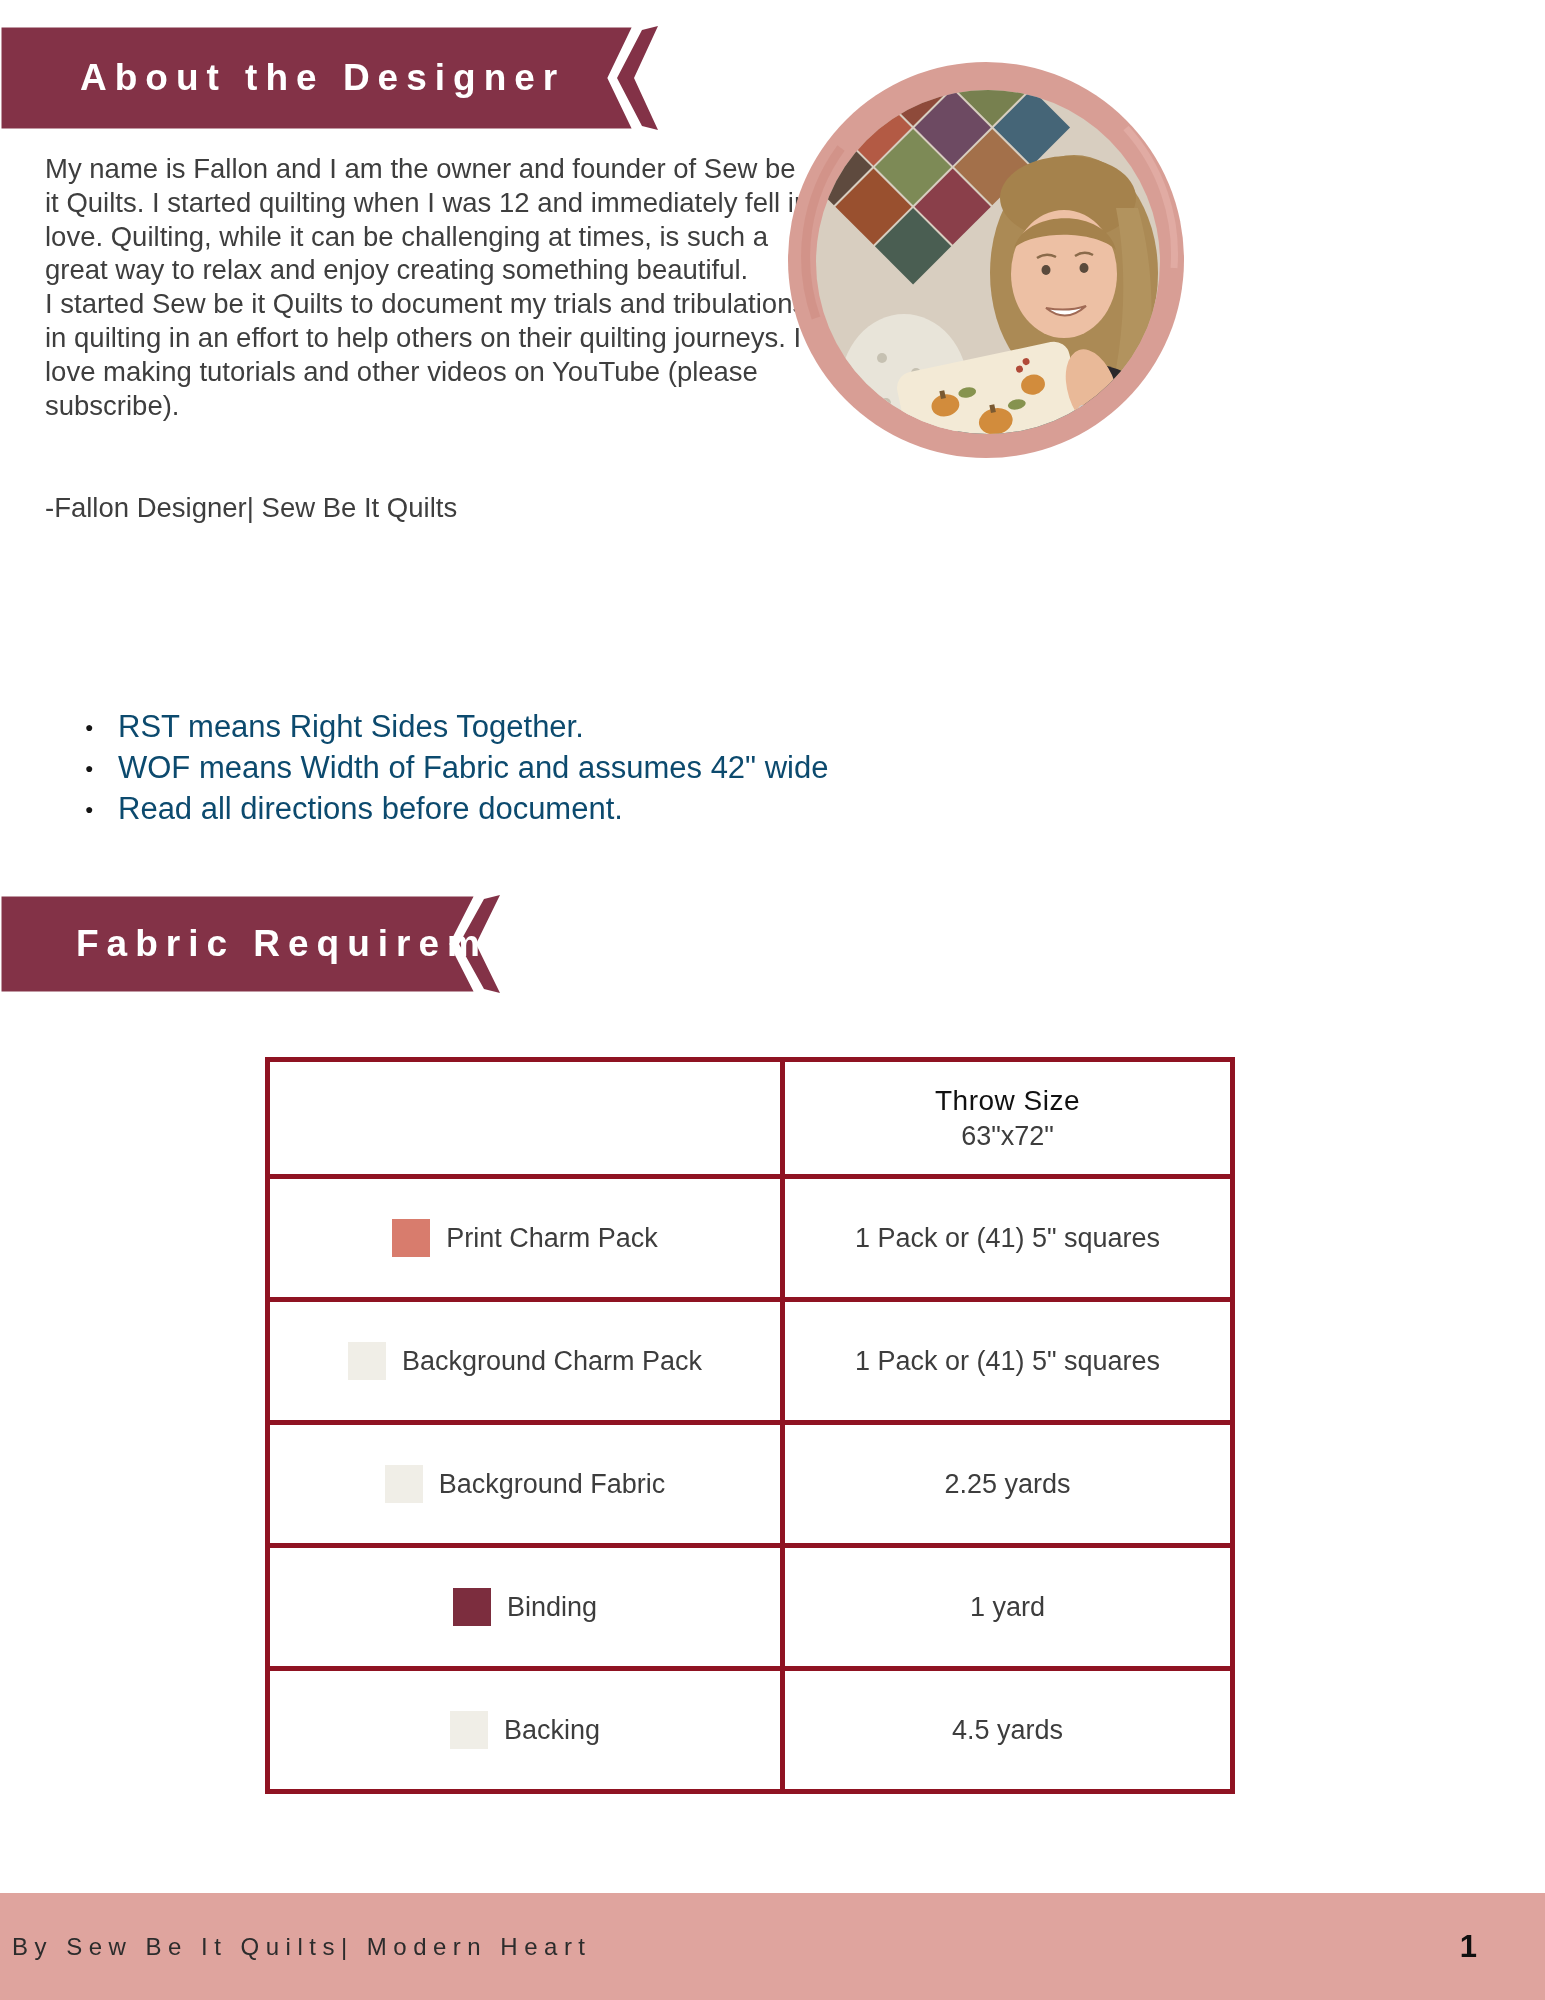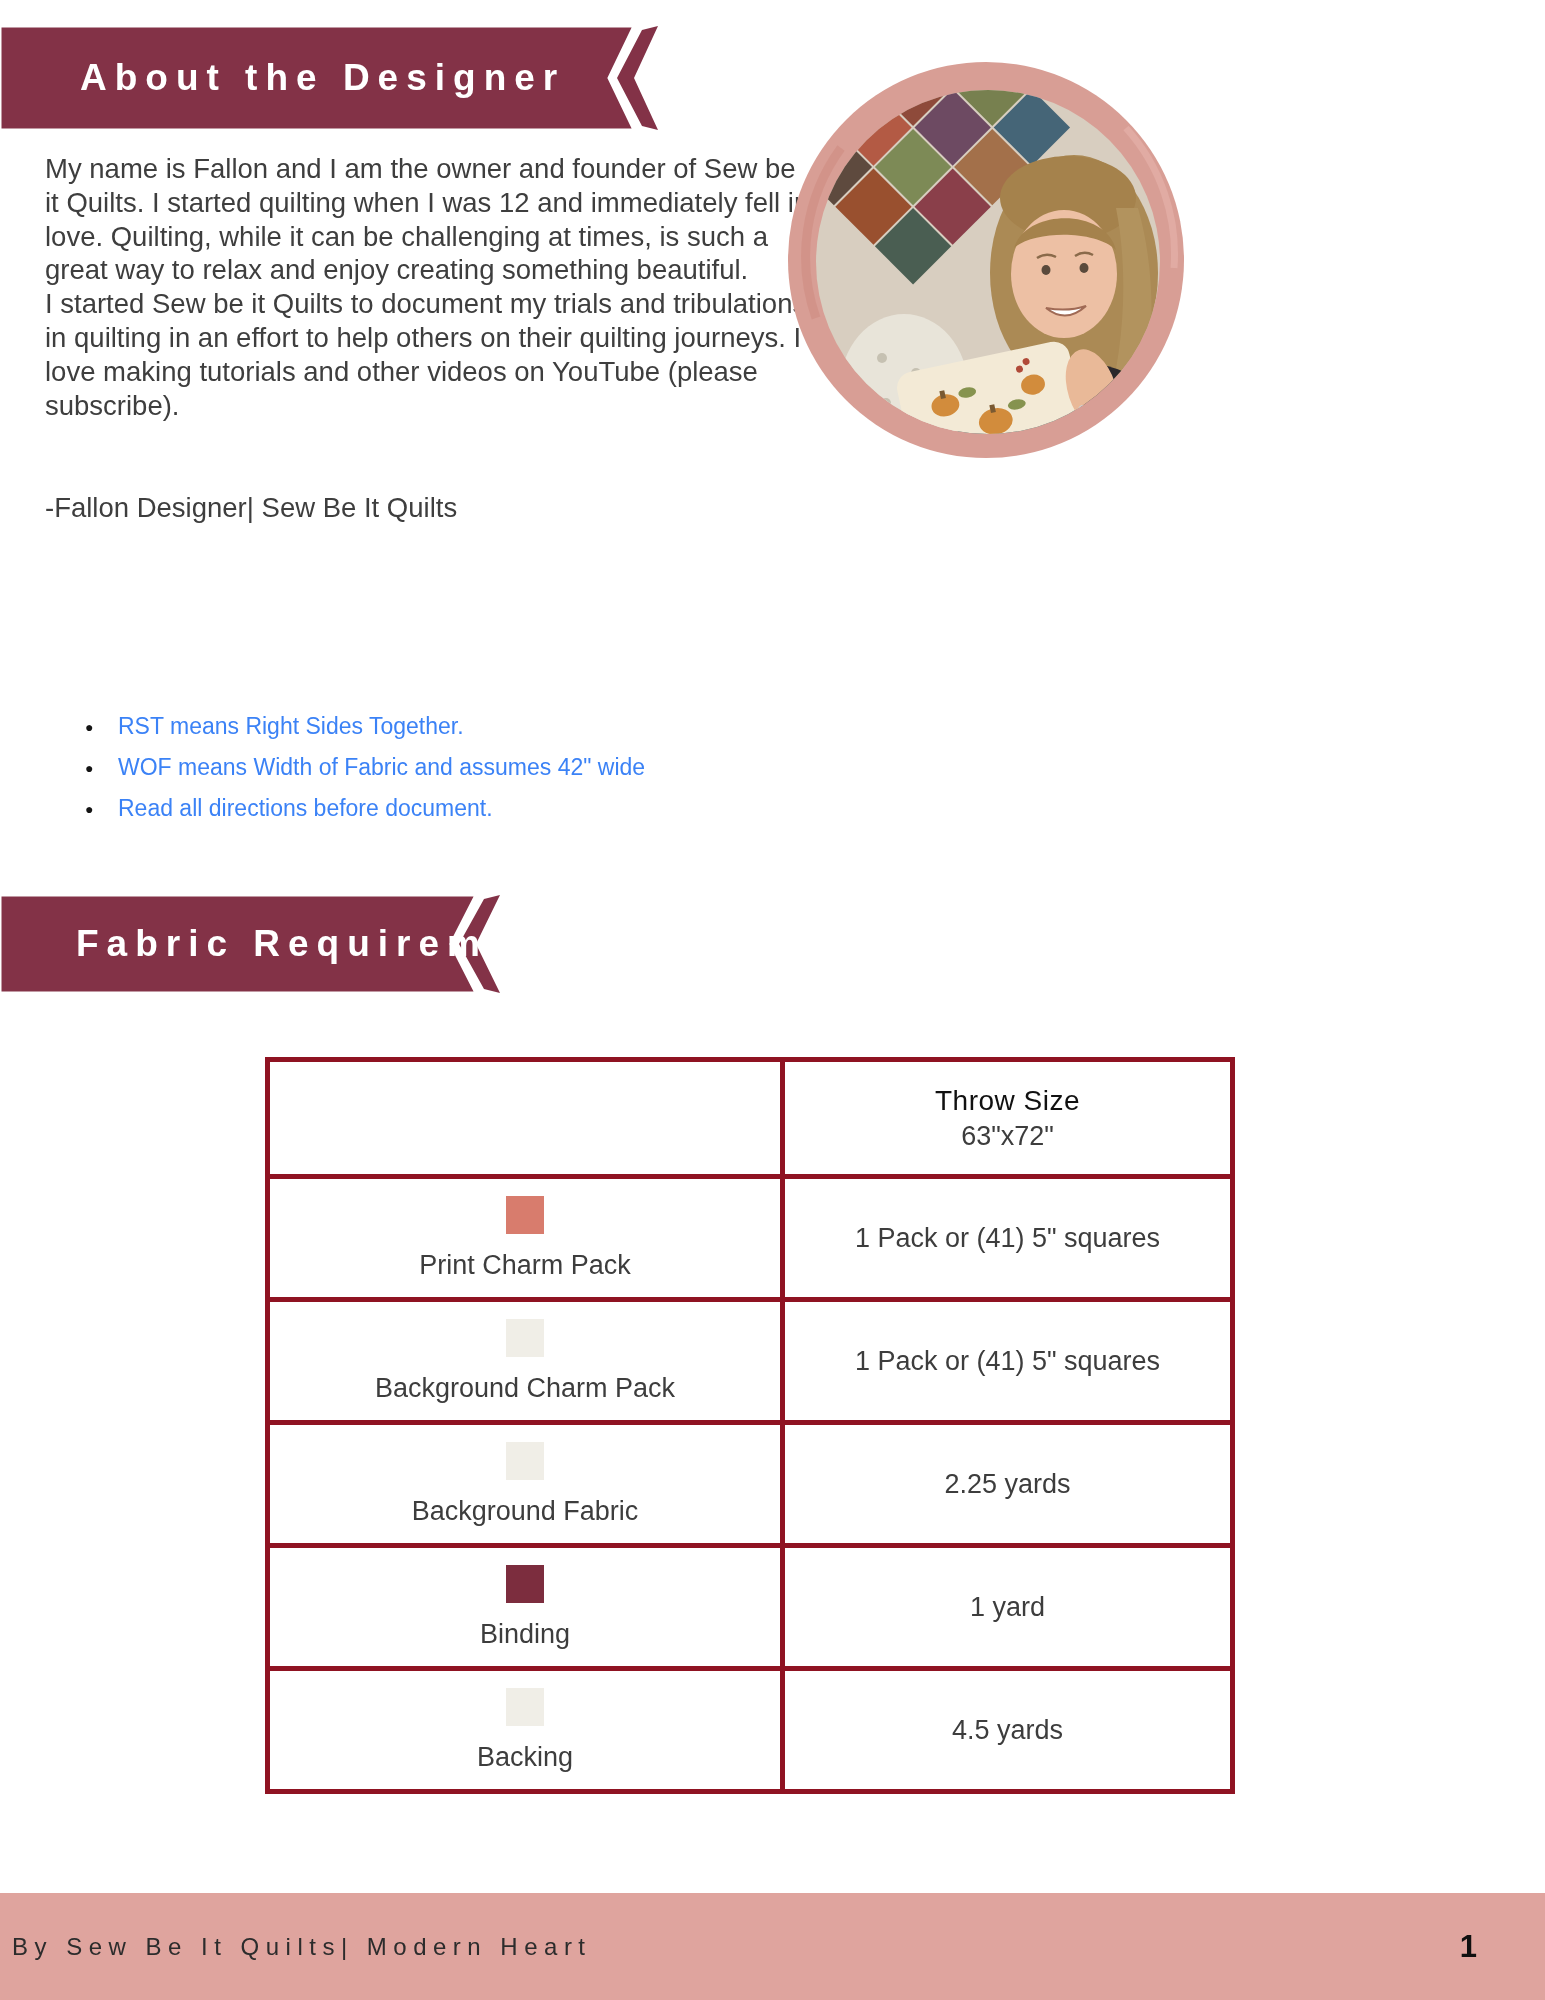--- a/index.html
+++ b/index.html
@@ -26,40 +26,40 @@
     font-size:27.5px;line-height:33.8px;font-weight:300;color:#3e3e3e;
   }
   .about-text p{margin:0;}
   .signature{
     position:absolute;left:45px;top:492px;font-size:27.5px;font-weight:300;color:#3e3e3e;
   }
   .photo-wrap{position:absolute;left:786px;top:58px;width:400px;height:400px;}
   
   .bullets{position:absolute;left:85px;top:706px;margin:0;padding:0;list-style:none;}
   .bullets li{
-    position:relative;padding-left:33px;font-size:23px;line-height:41px;
-    font-weight:300;color:#3b82f6;
+    position:relative;padding-left:33px;font-size:31px;line-height:41px;
+    font-weight:300;color:#0c4a6e;
   }
   .bullets li::before{
     content:"●";position:absolute;left:0;top:1px;font-size:14px;line-height:41px;color:#141414;
   }
   
   .fabric-table{
     position:absolute;left:265px;top:1057px;
     display:grid;grid-template-columns:510px 445px;grid-template-rows:112px repeat(5,118px);
     gap:5px;padding:5px;background:var(--table-border,#8f1322);
   }
   .cell{
     background:#ffffff;display:flex;align-items:center;justify-content:center;
     font-size:27px;font-weight:300;color:#3d3d3d;text-align:center;
   }
   .cell.header-cell{flex-direction:column;gap:4px;}
   .throw-title{font-weight:normal;font-size:28px;color:#111111;letter-spacing:.5px;}
   .throw-sub{font-size:27px;font-weight:300;color:#3d3d3d;}
-  .cell.label-cell{flex-direction:column;gap:16px;}
+  .cell.label-cell{flex-direction:row;gap:16px;}
   .swatch{width:38px;height:38px;}
   
   .footer{
     position:absolute;left:0;top:1893px;width:1545px;height:107px;
     background:var(--footer-pink,#dfa49e);display:flex;align-items:center;
   }
   .footer-text{margin-left:12px;font-size:24px;letter-spacing:6.5px;color:#2c2c2c;}
   .page-number{position:absolute;right:68px;top:0;height:100%;display:flex;align-items:center;
     font-size:31px;font-weight:bold;color:#101010;}
 </style>

